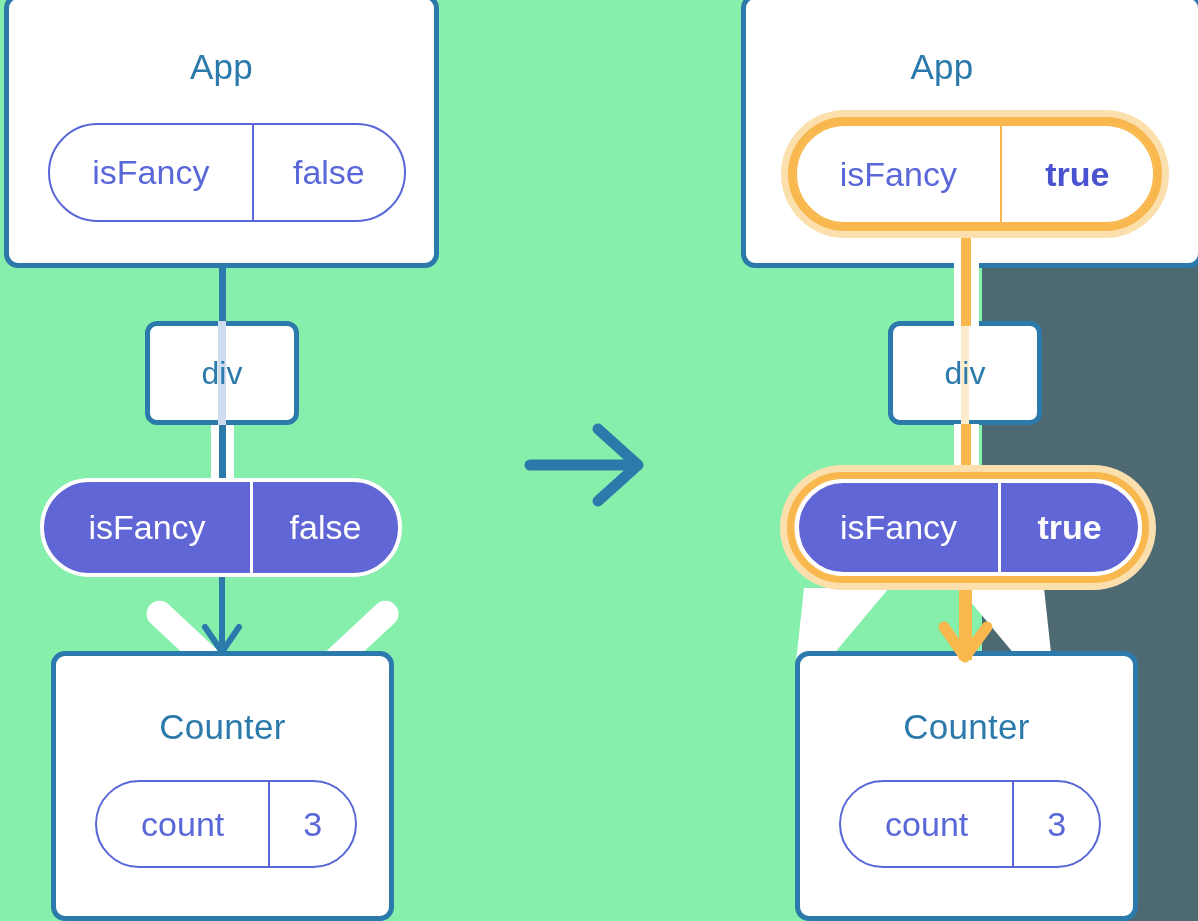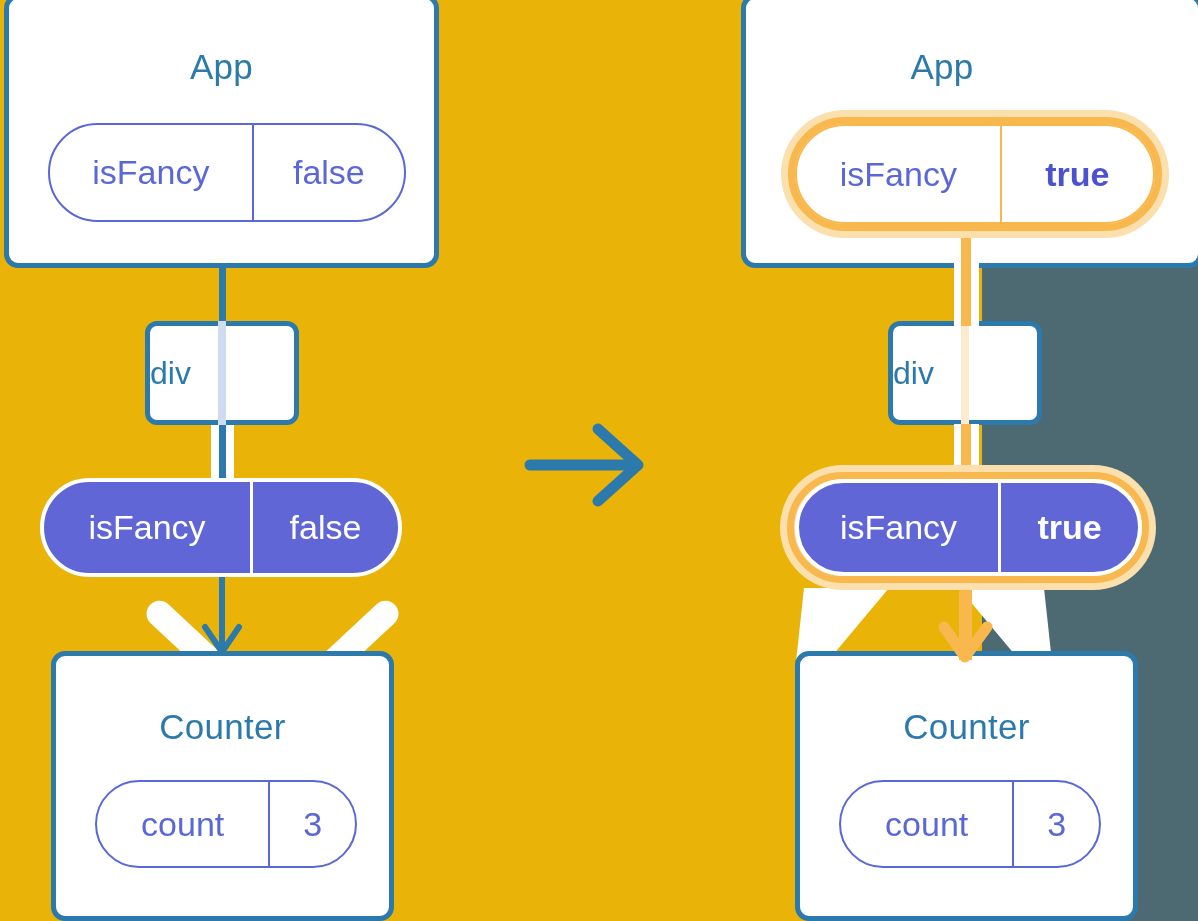--- a/index.html
+++ b/index.html
@@ -9,21 +9,21 @@
   }
   body {
     width: 1198px; height: 921px;
     font-family: "Liberation Sans", sans-serif;
     overflow: hidden;
   }
   #stage {
     position: relative;
     width: 982px;
     height: 921px;
-    background: #eab308;
+    background: #86efac;
   }
   .panel { position: absolute; top: 0; width: 599px; height: 921px; }
   .panel.left  { left: 0; }
   .panel.right { left: 599px; }
 
   
   .compbox {
     position: absolute;
     background: #ffffff;
     border: 5px solid #2c7aab;
@@ -41,21 +41,21 @@
   }
 
   
   .divbox {
     position: absolute;
     background: #ffffff;
     border: 5px solid #2c7aab;
     border-radius: 12px;
     width: 154px; height: 104px;
     z-index: 7;
-    display: flex; align-items: center; justify-content: flex-start;
+    display: flex; align-items: center; justify-content: center;
   }
   .divbox .lbl {
     color: #2c7aab;
     font-size: 32px;
     position: relative;
     z-index: 3;
   }
   .divbox .inner-wire {
     position: absolute;
     top: -5px; bottom: -5px;

